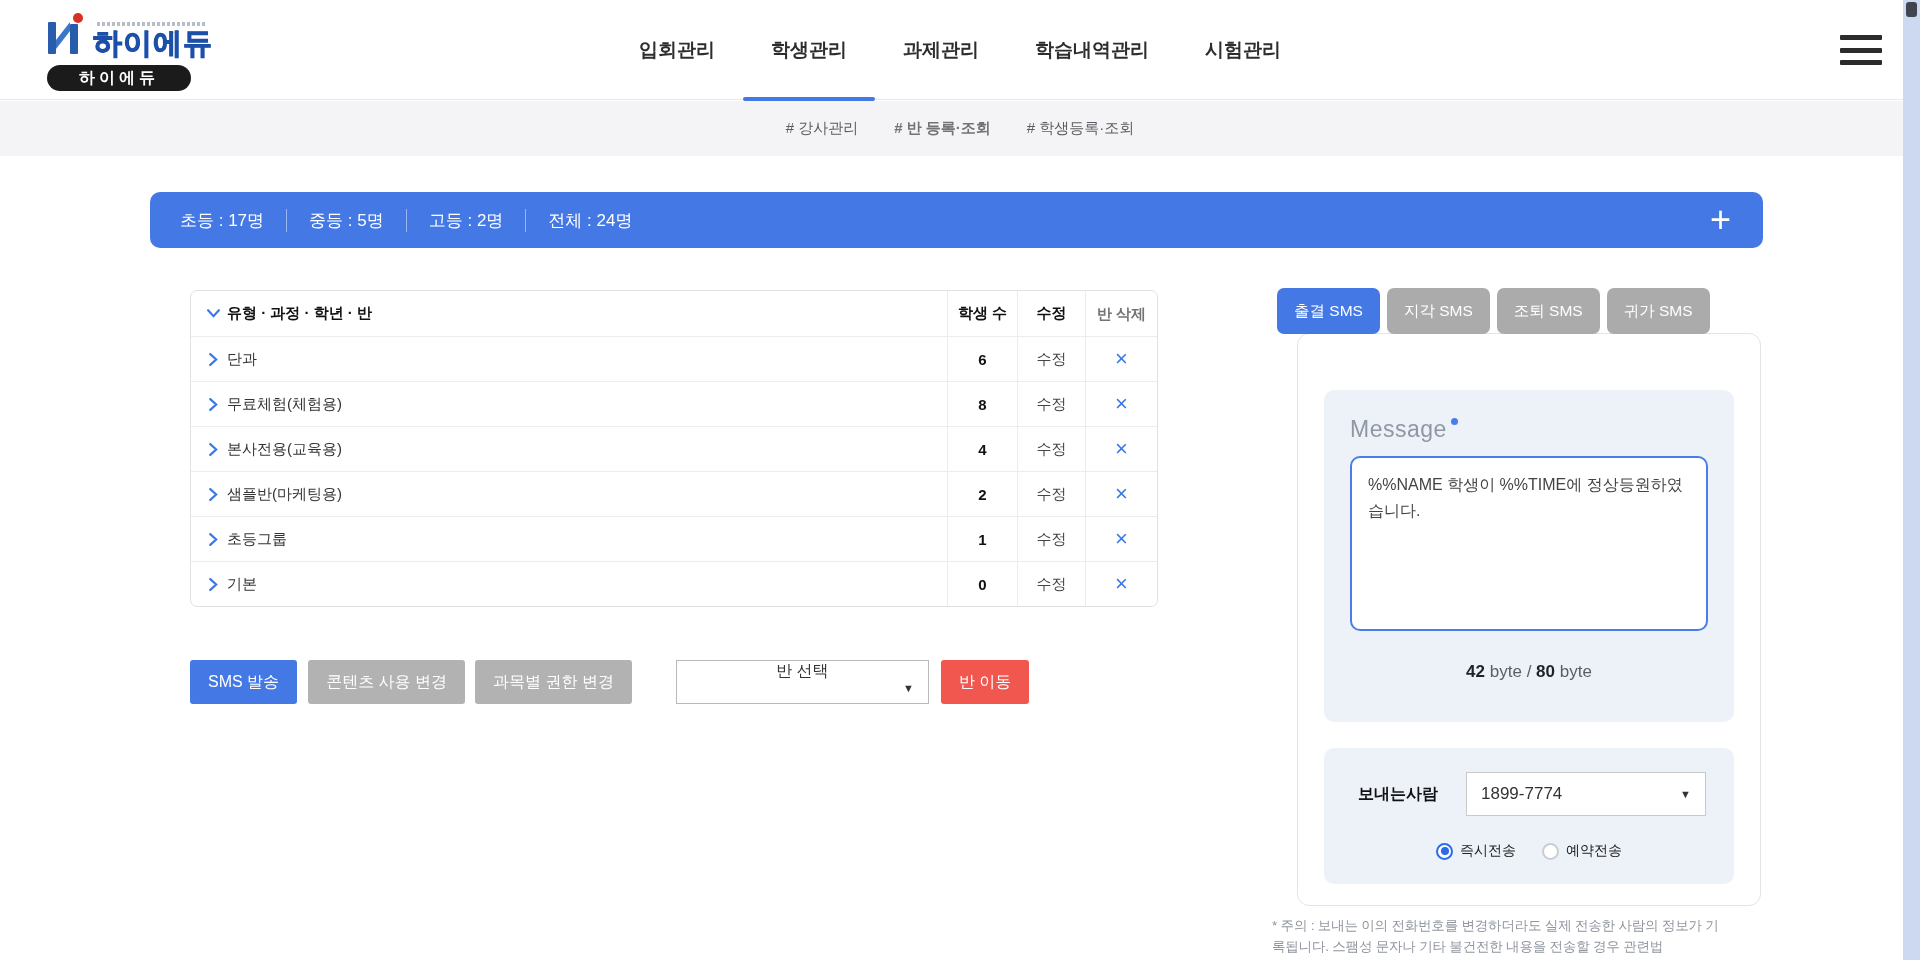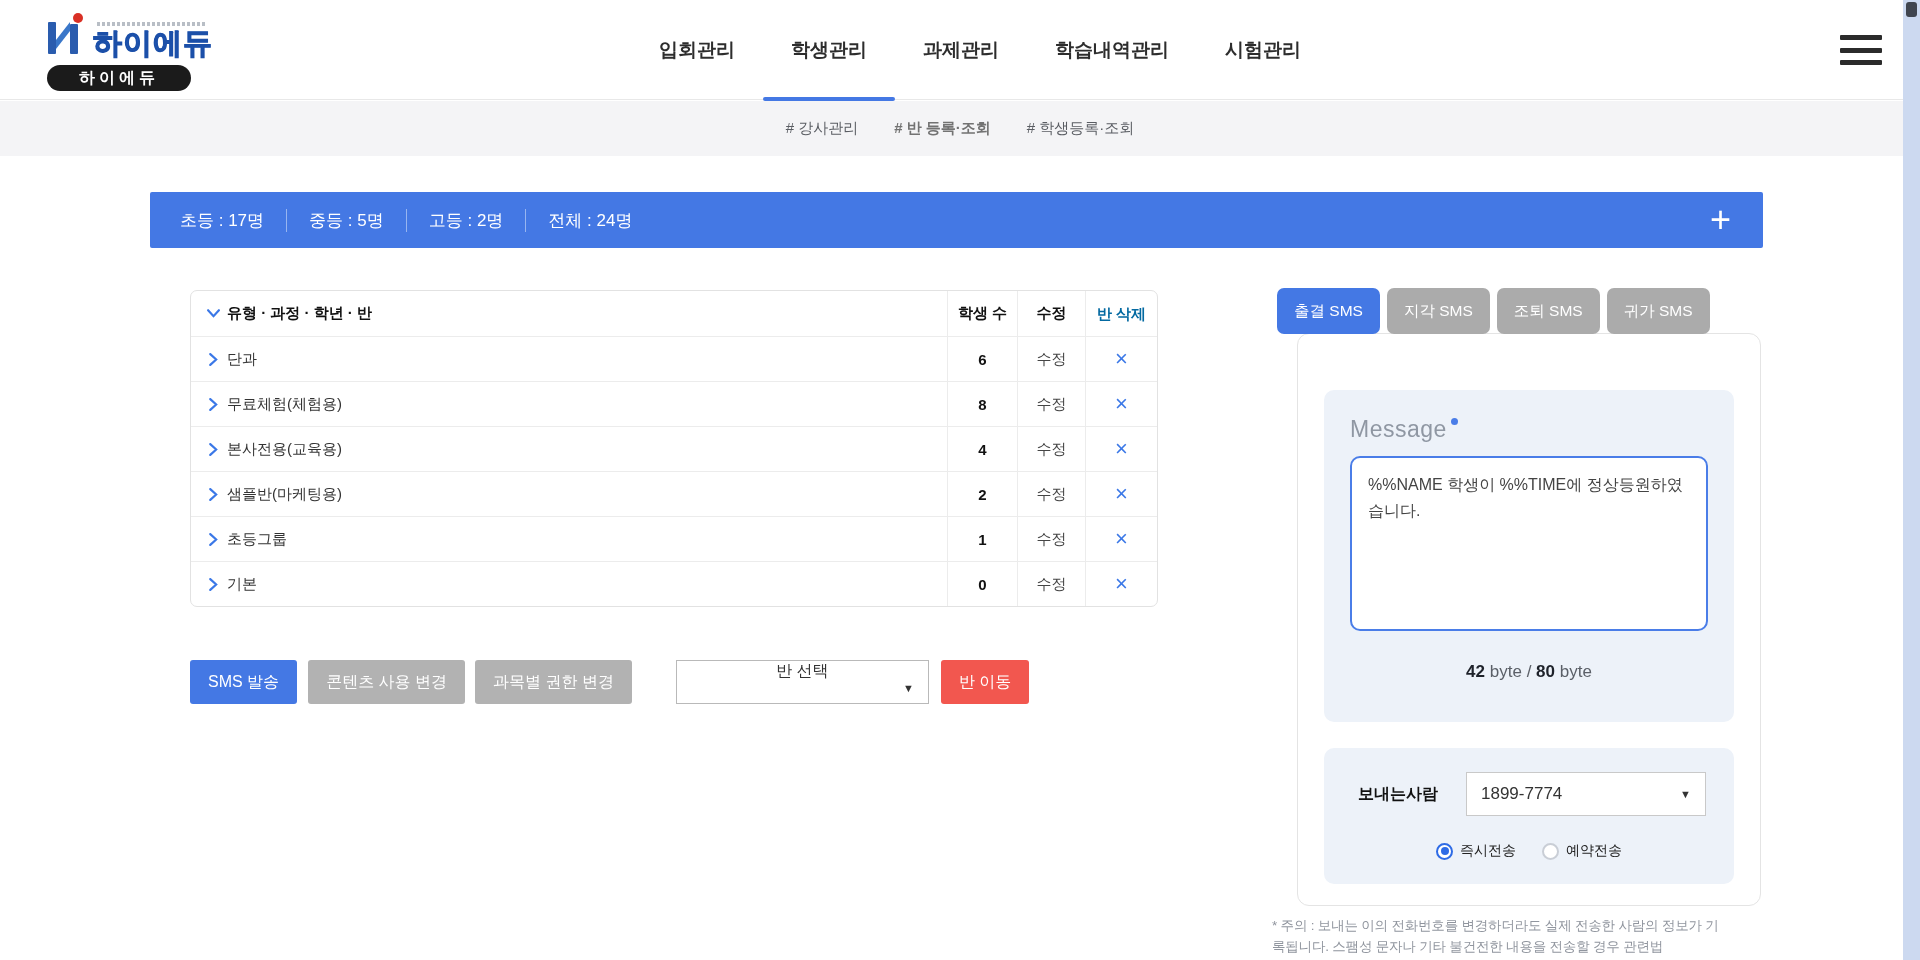--- a/index.html
+++ b/index.html
@@ -14,38 +14,38 @@
   .logo-mark { width:40px; height:46px; }
   .logo-right { display:flex; flex-direction:column; }
   .logo-tagline { width:110px; height:4px; margin:2px 0 3px 4px;
     background:repeating-linear-gradient(90deg,#9aa2ad 0 3px,transparent 3px 5px); opacity:.7; }
   .logo-text { font-size:29px; font-weight:800; color:#2f6bd8; letter-spacing:1px;
     -webkit-text-stroke:1px #1b4fa8; line-height:1; }
   .logo-badge { margin-top:7px; margin-left:2px; width:144px; height:26px; background:#1b1b1b;
     border-radius:14px; color:#fff; font-size:16px; font-weight:700; letter-spacing:4px;
     display:flex; align-items:center; justify-content:center; }
   .main-nav { position:absolute; left:50%; transform:translateX(-50%); top:0; height:100px;
-    display:flex; align-items:center; gap:56px;margin-left:20px; }
+    display:flex; align-items:center; gap:56px; }
   .nav-item { position:relative; height:100px; display:flex; align-items:center;
     font-size:19px; font-weight:600; color:#2d2d2d; cursor:pointer; white-space:nowrap; }
   .nav-item.active::after { content:""; position:absolute; left:-28px; right:-28px; bottom:-1px;
     height:4px; background:#4478e4; border-radius:2px; }
   .hamburger { position:absolute; right:38px; top:35px; width:42px; height:30px; cursor:pointer;
     display:flex; flex-direction:column; justify-content:space-between; }
   .hamburger i { display:block; height:5px; background:#2b2b2b; border-radius:1px; }
 
   
   .subnav { position:absolute; left:0; top:101px; width:1920px; height:55px; background:#f4f4f6;
     display:flex; align-items:center; justify-content:center; gap:36px; }
   .subnav-item { font-size:15px; color:#5a5d63; cursor:pointer; white-space:nowrap; }
   .subnav-item.active { color:#737373; font-weight:700; }
 
   
   .banner { position:absolute; left:150px; top:192px; width:1613px; height:56px;
-    background:#4478e4; border-radius:2px; display:flex; align-items:center;
+    background:#4478e4; border-radius:10px; display:flex; align-items:center;
     padding:0 26px 0 30px; }
   .banner-items { display:flex; align-items:center; color:#fff; font-size:17px; font-weight:500; }
   .banner-item { white-space:nowrap; }
   .banner-item + .banner-item { border-left:1px solid rgba(255,255,255,.45);
     padding-left:22px; margin-left:22px; }
   .banner-add { margin-left:auto; background:none; border:none; color:#fff; font-size:36px;
     font-weight:300; line-height:1; cursor:pointer; padding:0 6px; }
 
   
   .table-card { position:absolute; left:190px; top:290px; width:968px; background:#fff;
@@ -198,21 +198,21 @@
 <div class="table-card">
   <div class="trow thead">
     <div class="tc-main">
       <svg class="chev down" viewBox="0 0 8 12">
         <path d="M1 1 L6.5 6 L1 11" stroke="#3b78e7" stroke-width="2" fill="none" stroke-linecap="round"></path>
       </svg>
       <span>유형 · 과정 · 학년 · 반</span>
     </div>
     <div class="tc-count">학생 수</div>
     <div class="tc-edit">수정</div>
-    <div class="tc-del" style="font-size:15px !important; color:#0369a1;">반 삭제</div>
+    <div class="tc-del" style="font-size:15px !important; color:#737373;">반 삭제</div>
   </div>
   <div class="rows-host">
 
       <div class="trow">
         <div class="tc-main row-name">
           <svg class="chev" viewBox="0 0 8 12">
             <path d="M1 1 L6.5 6 L1 11" stroke="#3b78e7" stroke-width="2" fill="none" stroke-linecap="round"></path>
           </svg>
           <span>단과</span>
         </div>

